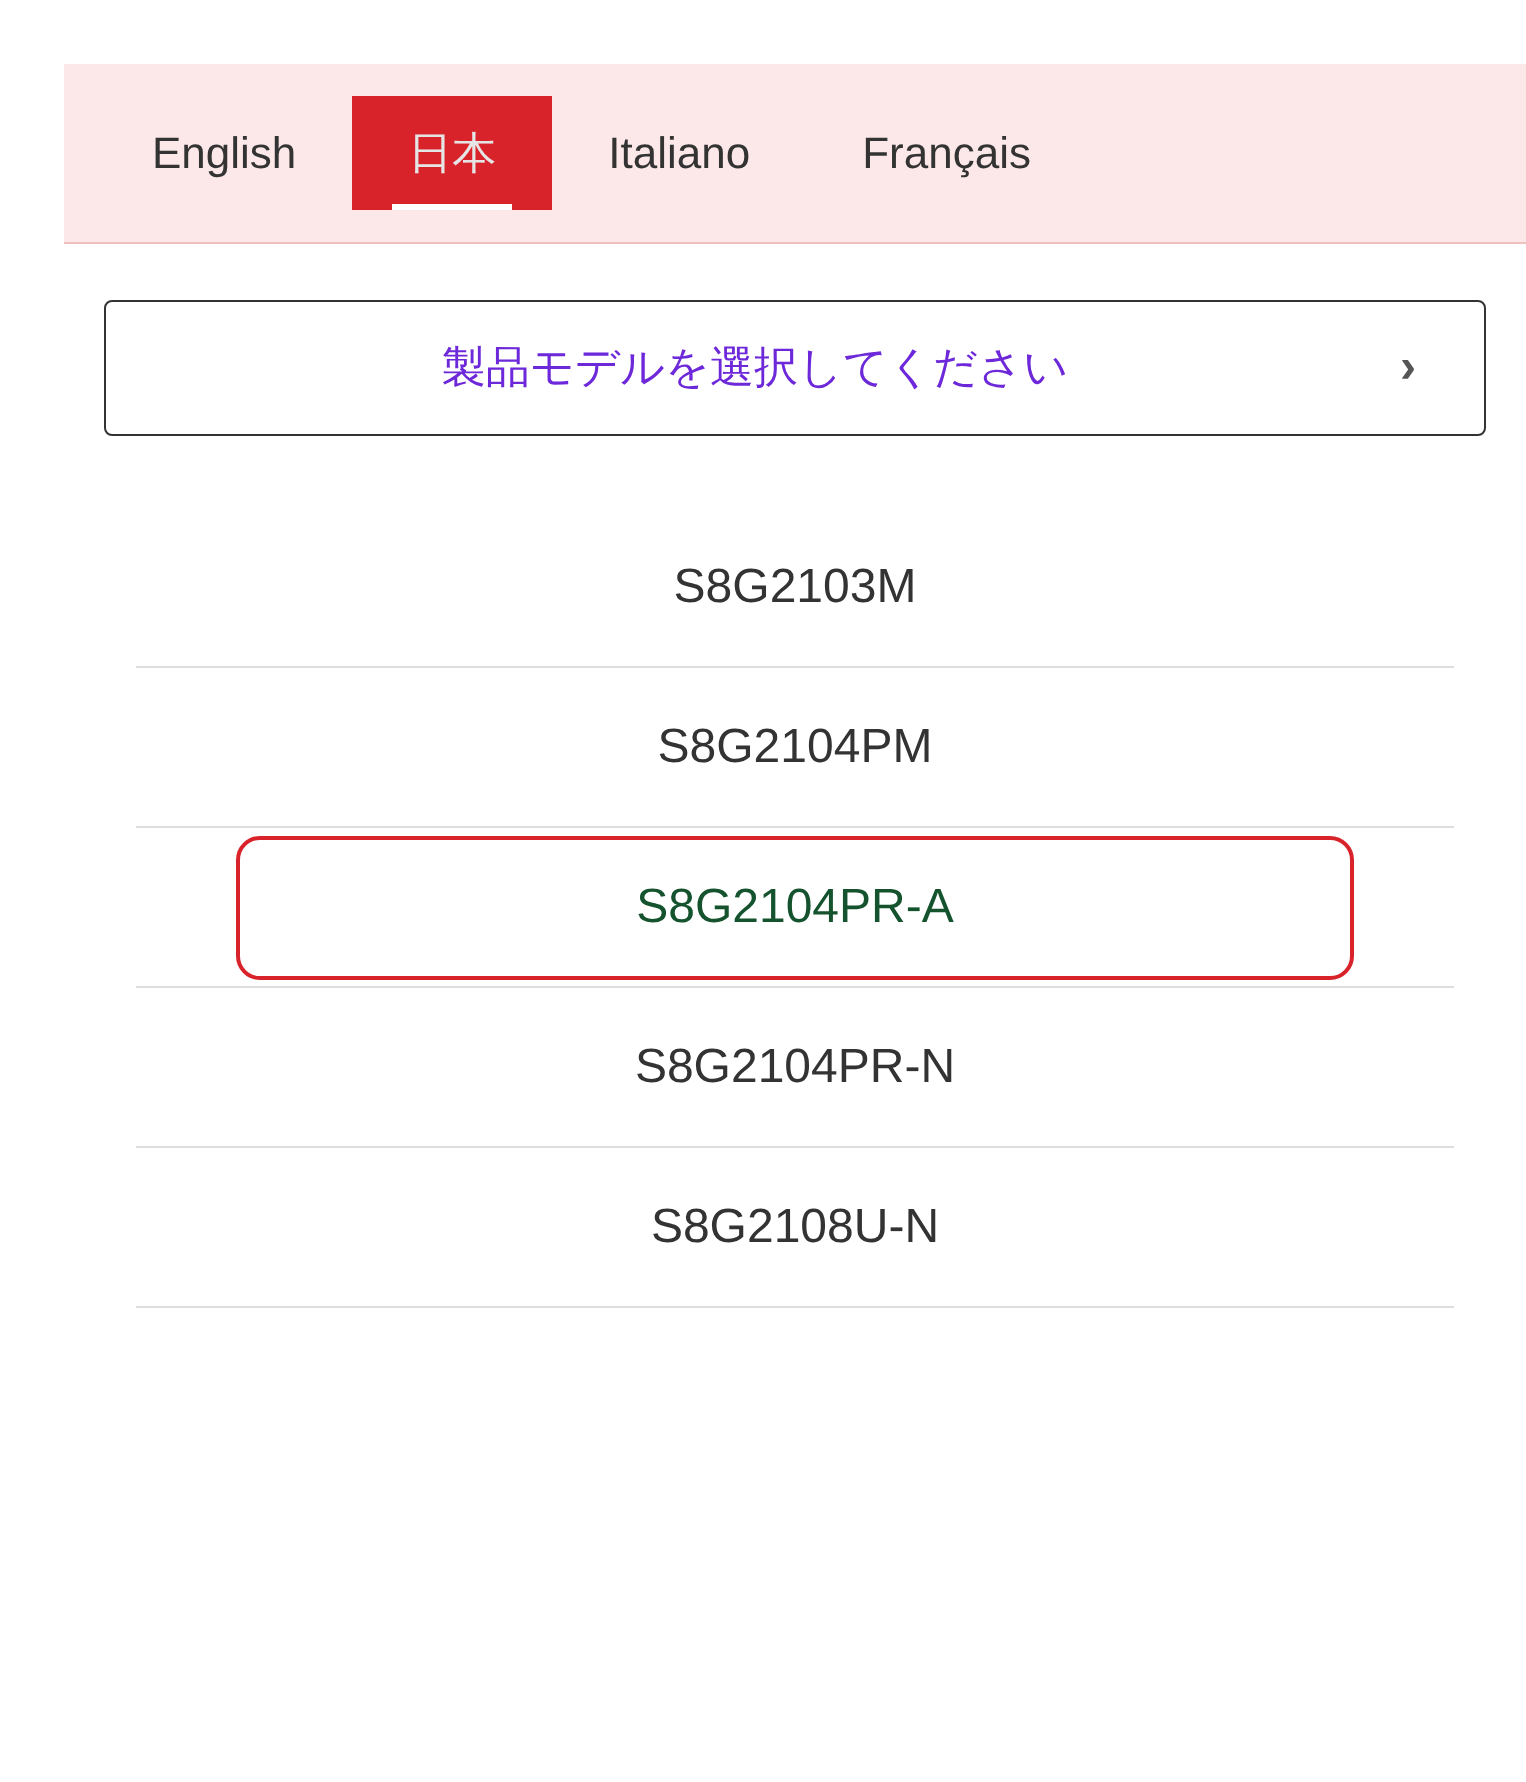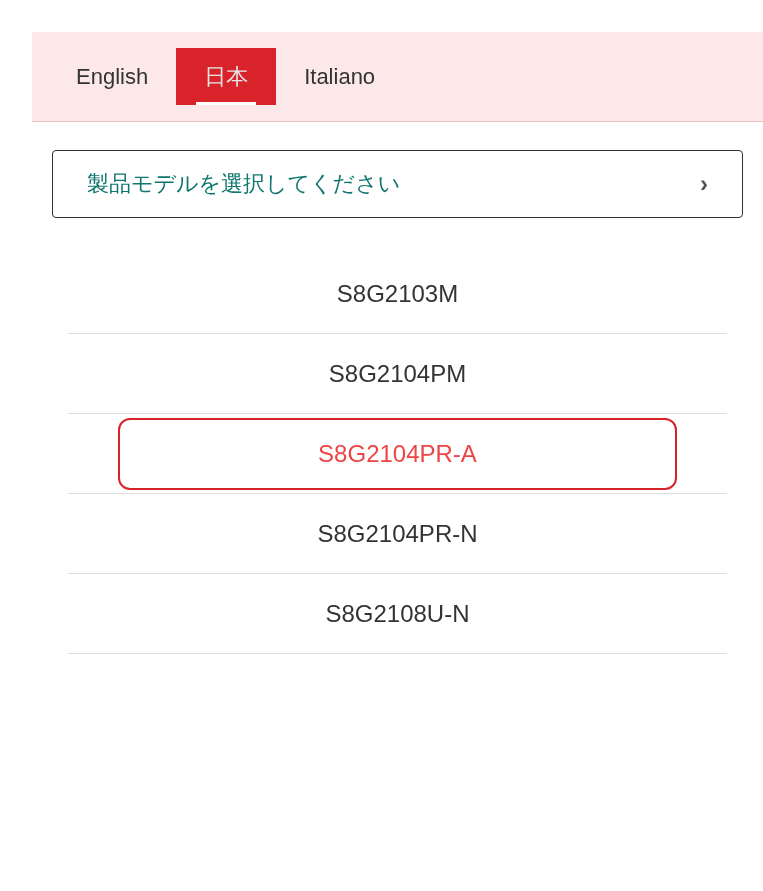--- a/index.html
+++ b/index.html
@@ -69,21 +69,22 @@
       border-radius: 4px;
       padding: 0 18px;
       height: 68px;
       margin-bottom: 20px;
       background: #fff;
     }
 
     .search-placeholder {
       flex: 1;
       font-size: 22px;
-      color: #0f766e;
+      color: #6d28d9;
+      text-align: center;
     }
 
     .search-arrow {
       font-size: 24px;
       color: #555;
       font-weight: bold;
     }
 
     
     .model-list {
@@ -111,20 +112,21 @@
       padding: 2px 0;
     }
   </style>
 </head>
 <body>
 
 <nav class="lang-tabs">
 <button class="lang-tab">English</button>
     <button class="lang-tab active">日本</button>
     <button class="lang-tab">Italiano</button>
+    <button class="lang-tab">Français</button>
   </nav>
 
 <main class="content">
 
   <div class="search-box">
     <span class="search-placeholder">製品モデルを選択してください</span>
     <span class="search-arrow">›</span>
   </div>
 
   <ul class="model-list">
@@ -134,19 +136,19 @@
         <div style="
           border: 2.5px solid #d9232a;
           border-radius: 12px;
           display: flex;
           align-items: center;
           justify-content: center;
           width: calc(100% - 100px);
           margin: 0 auto;
           height: 72px;
           font-size: 24px;
-          color: #ef4444;
+          color: #14532d;
         ">S8G2104PR-A</div>
       </li>
       <li class="model-item">S8G2104PR-N</li>
       <li class="model-item">S8G2108U-N</li>
     </ul>
 </main>
 
 </body></html>

